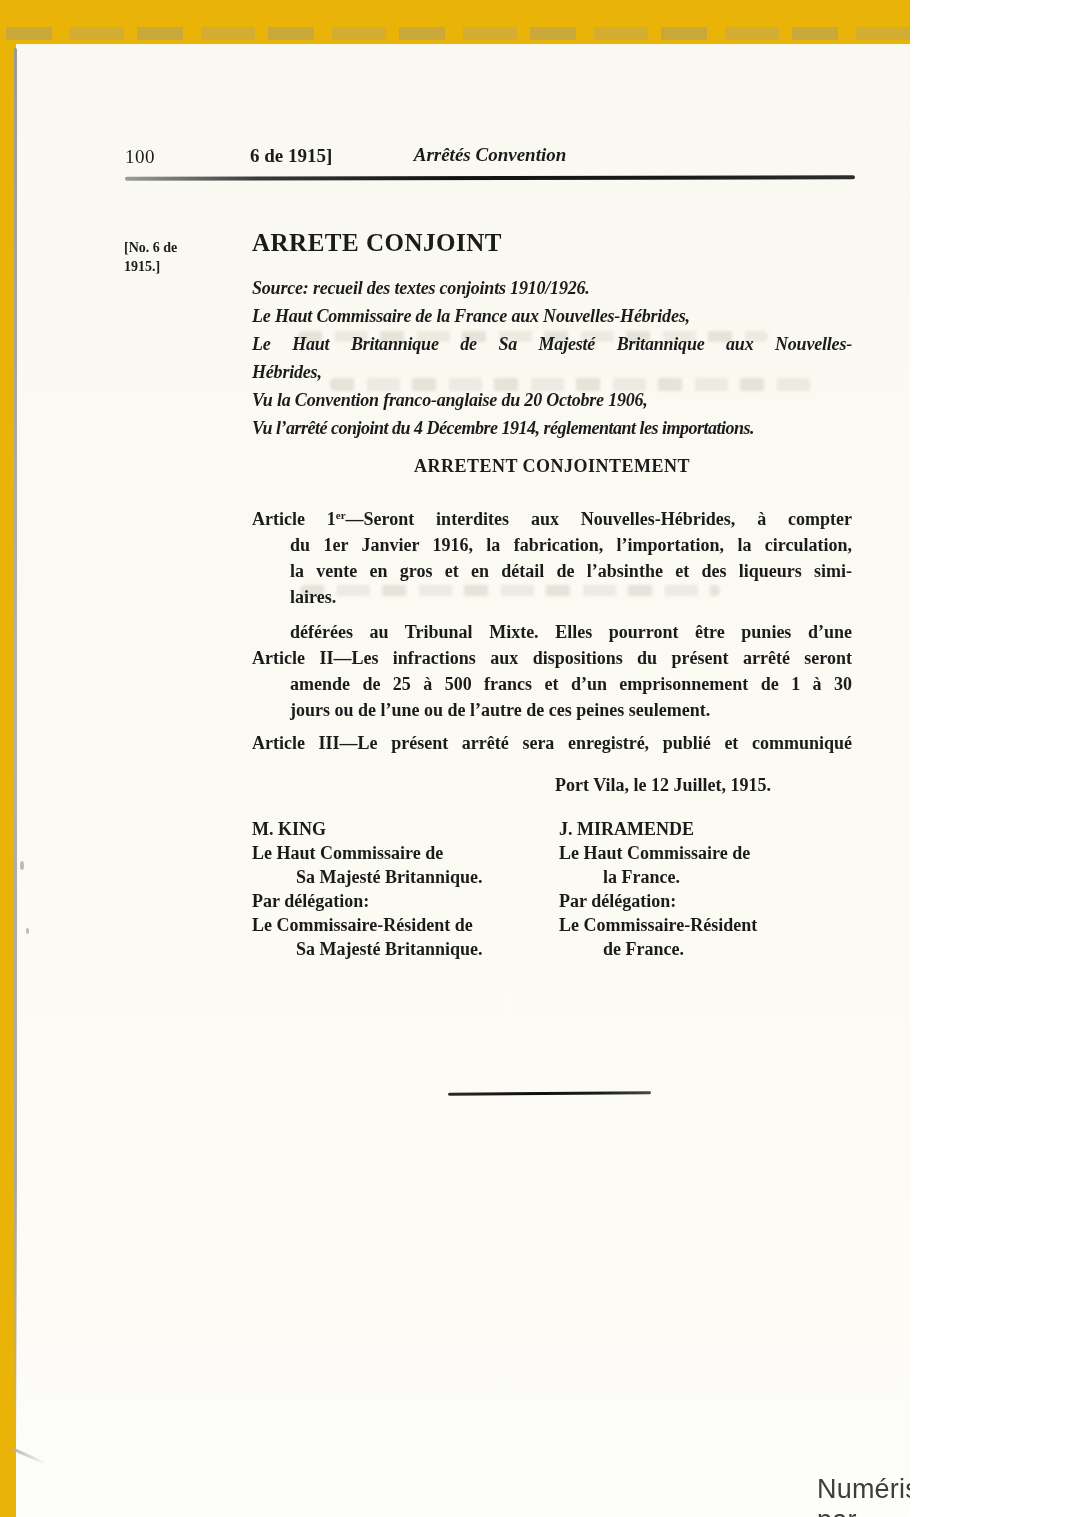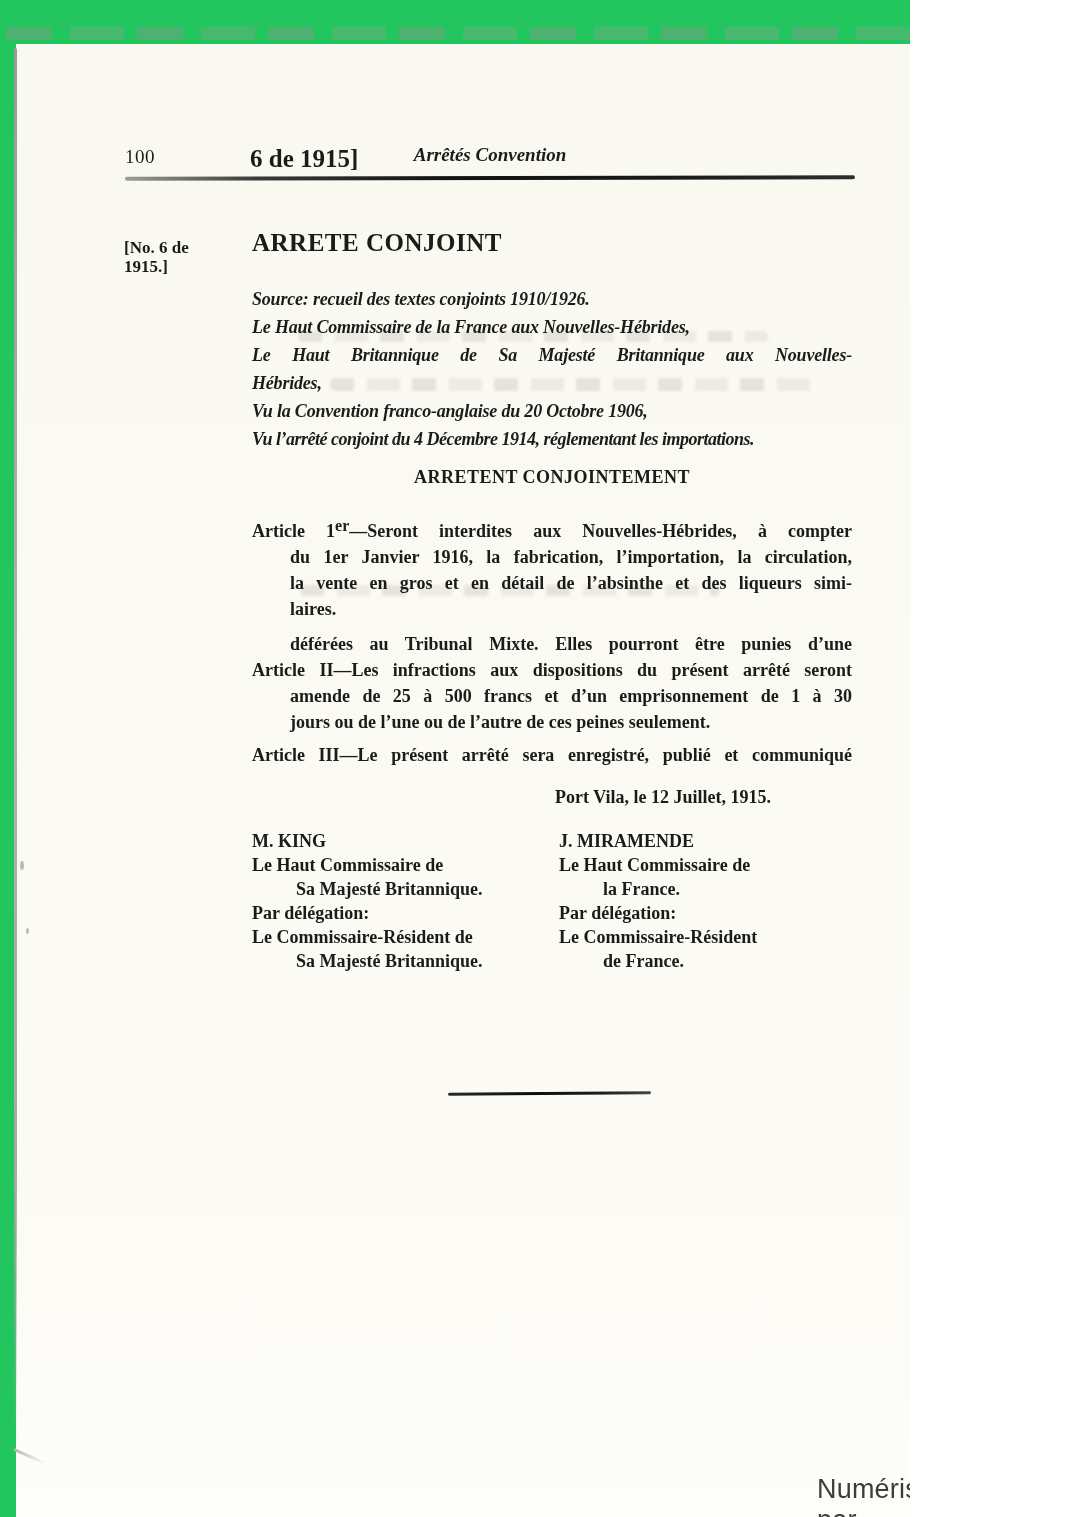--- a/index.html
+++ b/index.html
@@ -1,18 +1,18 @@
 <!DOCTYPE html>
 <html><head>
 <meta charset="utf-8">
 <style>
   html,body{margin:0;padding:0;background:#ffffff;}
   .canvas{
     position:relative;width:910px;height:1517px;overflow:hidden;
-    background:#22c55e;
+    background:#eab308;
     font-family:"Liberation Serif","DejaVu Serif",serif;
     color:#1b1b1b;
   }
   
   .sheet{
     position:absolute;left:16px;top:44px;width:1057px;height:1473px;
     background:linear-gradient(180deg,#faf9f1 0%,#fbfaf3 55%,#fcfbf6 85%,#fdfdfa 100%);
   }
   
   .top-dashes{
@@ -47,43 +47,43 @@
     box-shadow:0 2px 3px rgba(150,145,120,.35), inset 0 -1px 2px rgba(190,185,160,.4);
   }
   .punch-arc{
     border:2px solid rgba(230,227,215,.55);
     border-bottom:3px solid #b7b3a2;border-right:3px solid #cfccbc;
     transform:rotate(8deg);
     box-shadow:inset 0 -1px 1px rgba(190,185,160,.3);
   }
   
   .pageno{position:absolute;left:125px;top:146px;font-size:19px;letter-spacing:.5px;}
-  .hdr-ref{position:absolute;left:250px;top:145px;font-size:25px;font-weight:700;}
+  .hdr-ref{position:absolute;left:250px;top:145px;font-size:19px;font-weight:700;}
   .hdr-title{position:absolute;left:125px;top:144px;width:730px;text-align:center;
     font-size:19px;font-weight:700;font-style:italic;}
   .hdr-rule{position:absolute;left:125px;top:176px;width:730px;height:4px;
     background:linear-gradient(90deg,#9c9c9a,#3a3a3a 18%,#121212 45%,#1a1a1a 75%,#2e2e2e);
     border-radius:2px;transform:rotate(-.12deg);}
   
   .margin-note{position:absolute;left:124px;top:238px;width:90px;
-    font-size:17px;font-weight:700;line-height:19px;}
+    font-size:14px;font-weight:700;line-height:19px;}
   
   .col{position:absolute;left:252px;top:229px;width:600px;font-weight:700;font-size:18px;}
   .doc-title{text-align:left;font-size:25px;letter-spacing:.5px;line-height:27px;}
-  .src{margin-top:29px;font-style:italic;line-height:28px;letter-spacing:-.2px;}
+  .src{margin-top:18px;font-style:italic;line-height:28px;letter-spacing:-.2px;}
   .pre{font-style:italic;line-height:28px;letter-spacing:-.2px;white-space:nowrap;}
   .sec-head{margin-top:12px;text-align:center;font-size:18px;letter-spacing:.5px;line-height:25px;}
   .art{margin-top:0;}
   .a1{margin-top:23px;}
   .a2{margin-top:9px;}
   .a3{margin-top:7px;}
   .line{line-height:26px;}
   .j{text-align:justify;text-align-last:justify;}
   .ind{padding-left:38px;}
-  .line sup{font-size:16px;vertical-align:6px;letter-spacing:0;}
+  .line sup{font-size:11px;vertical-align:6px;letter-spacing:0;}
   .dateline{margin-top:16px;margin-left:303px;line-height:26px;white-space:nowrap;}
   .sigs{display:flex;margin-top:19px;line-height:24px;}
   .sig-left{width:295px;flex:none;}
   .sig-right{flex:none;margin-left:12px;}
   .sind{padding-left:44px;}
   .sep-rule{position:absolute;left:448px;top:1092px;width:203px;height:3px;
     background:linear-gradient(90deg,#2a2a2a,#0e0e0e 40%,#1c1c1c 75%,#474747);
     border-radius:2px;transform:rotate(-.4deg);}
   
   .watermark{position:absolute;left:817px;top:1474px;

